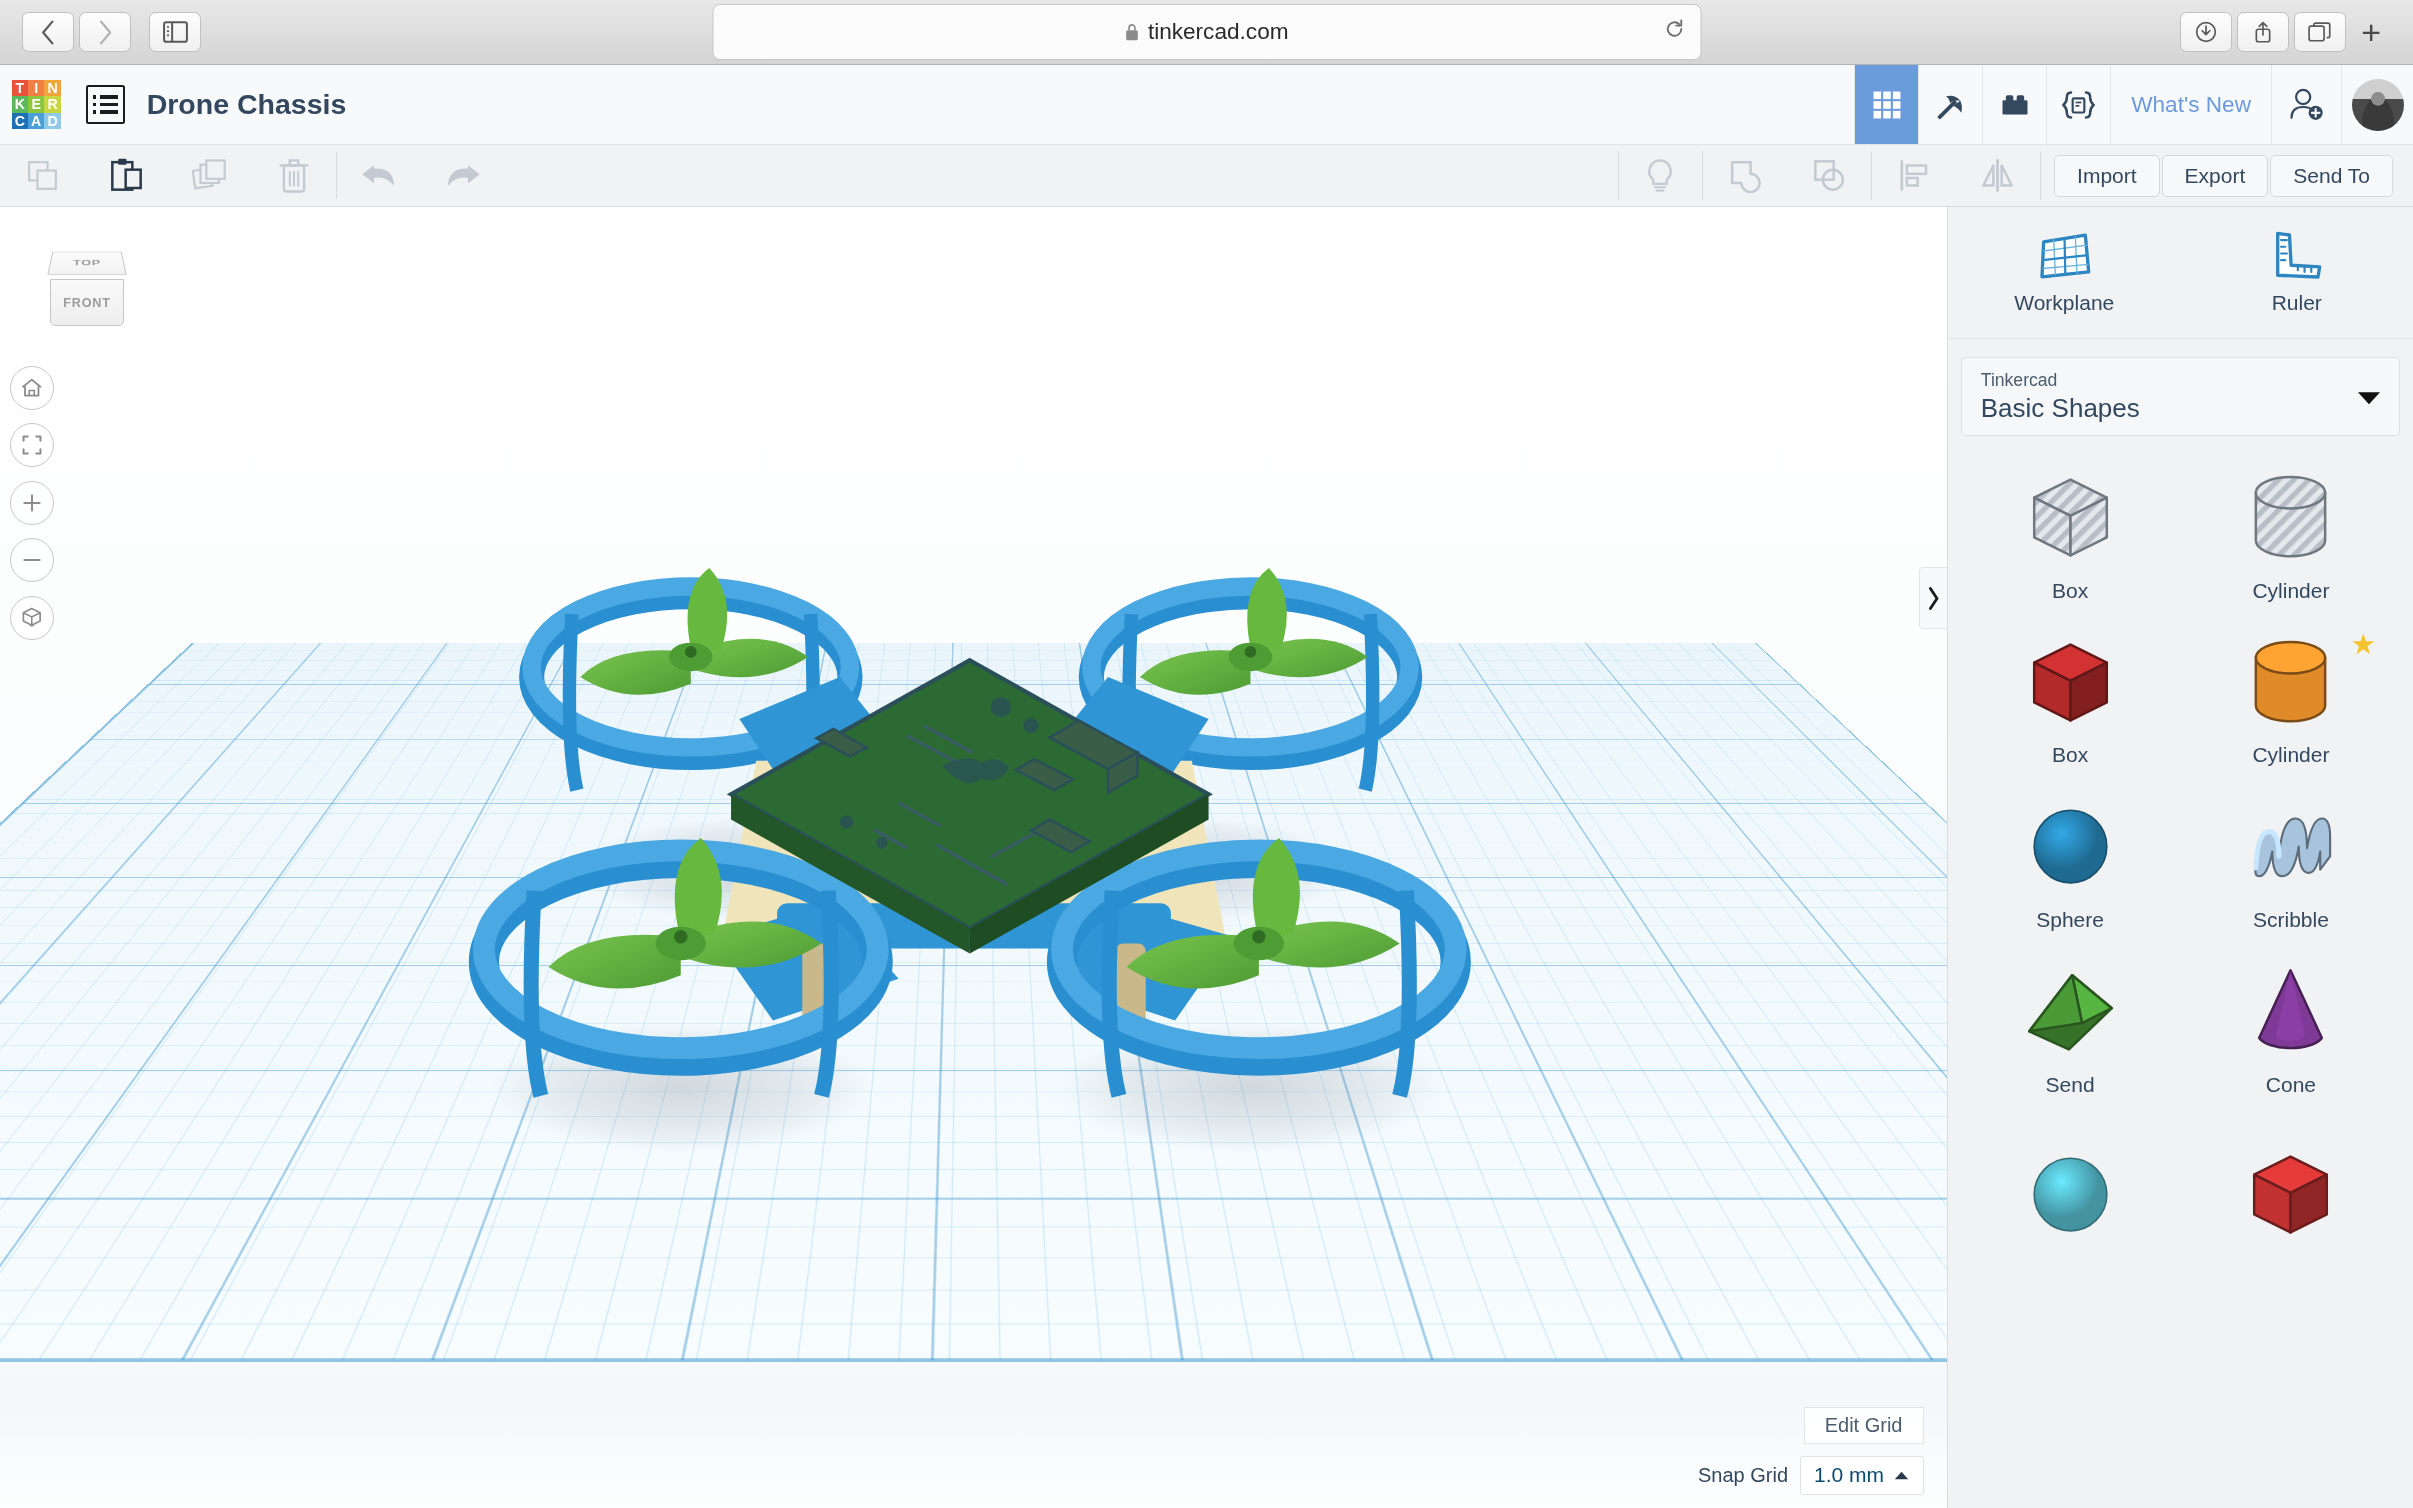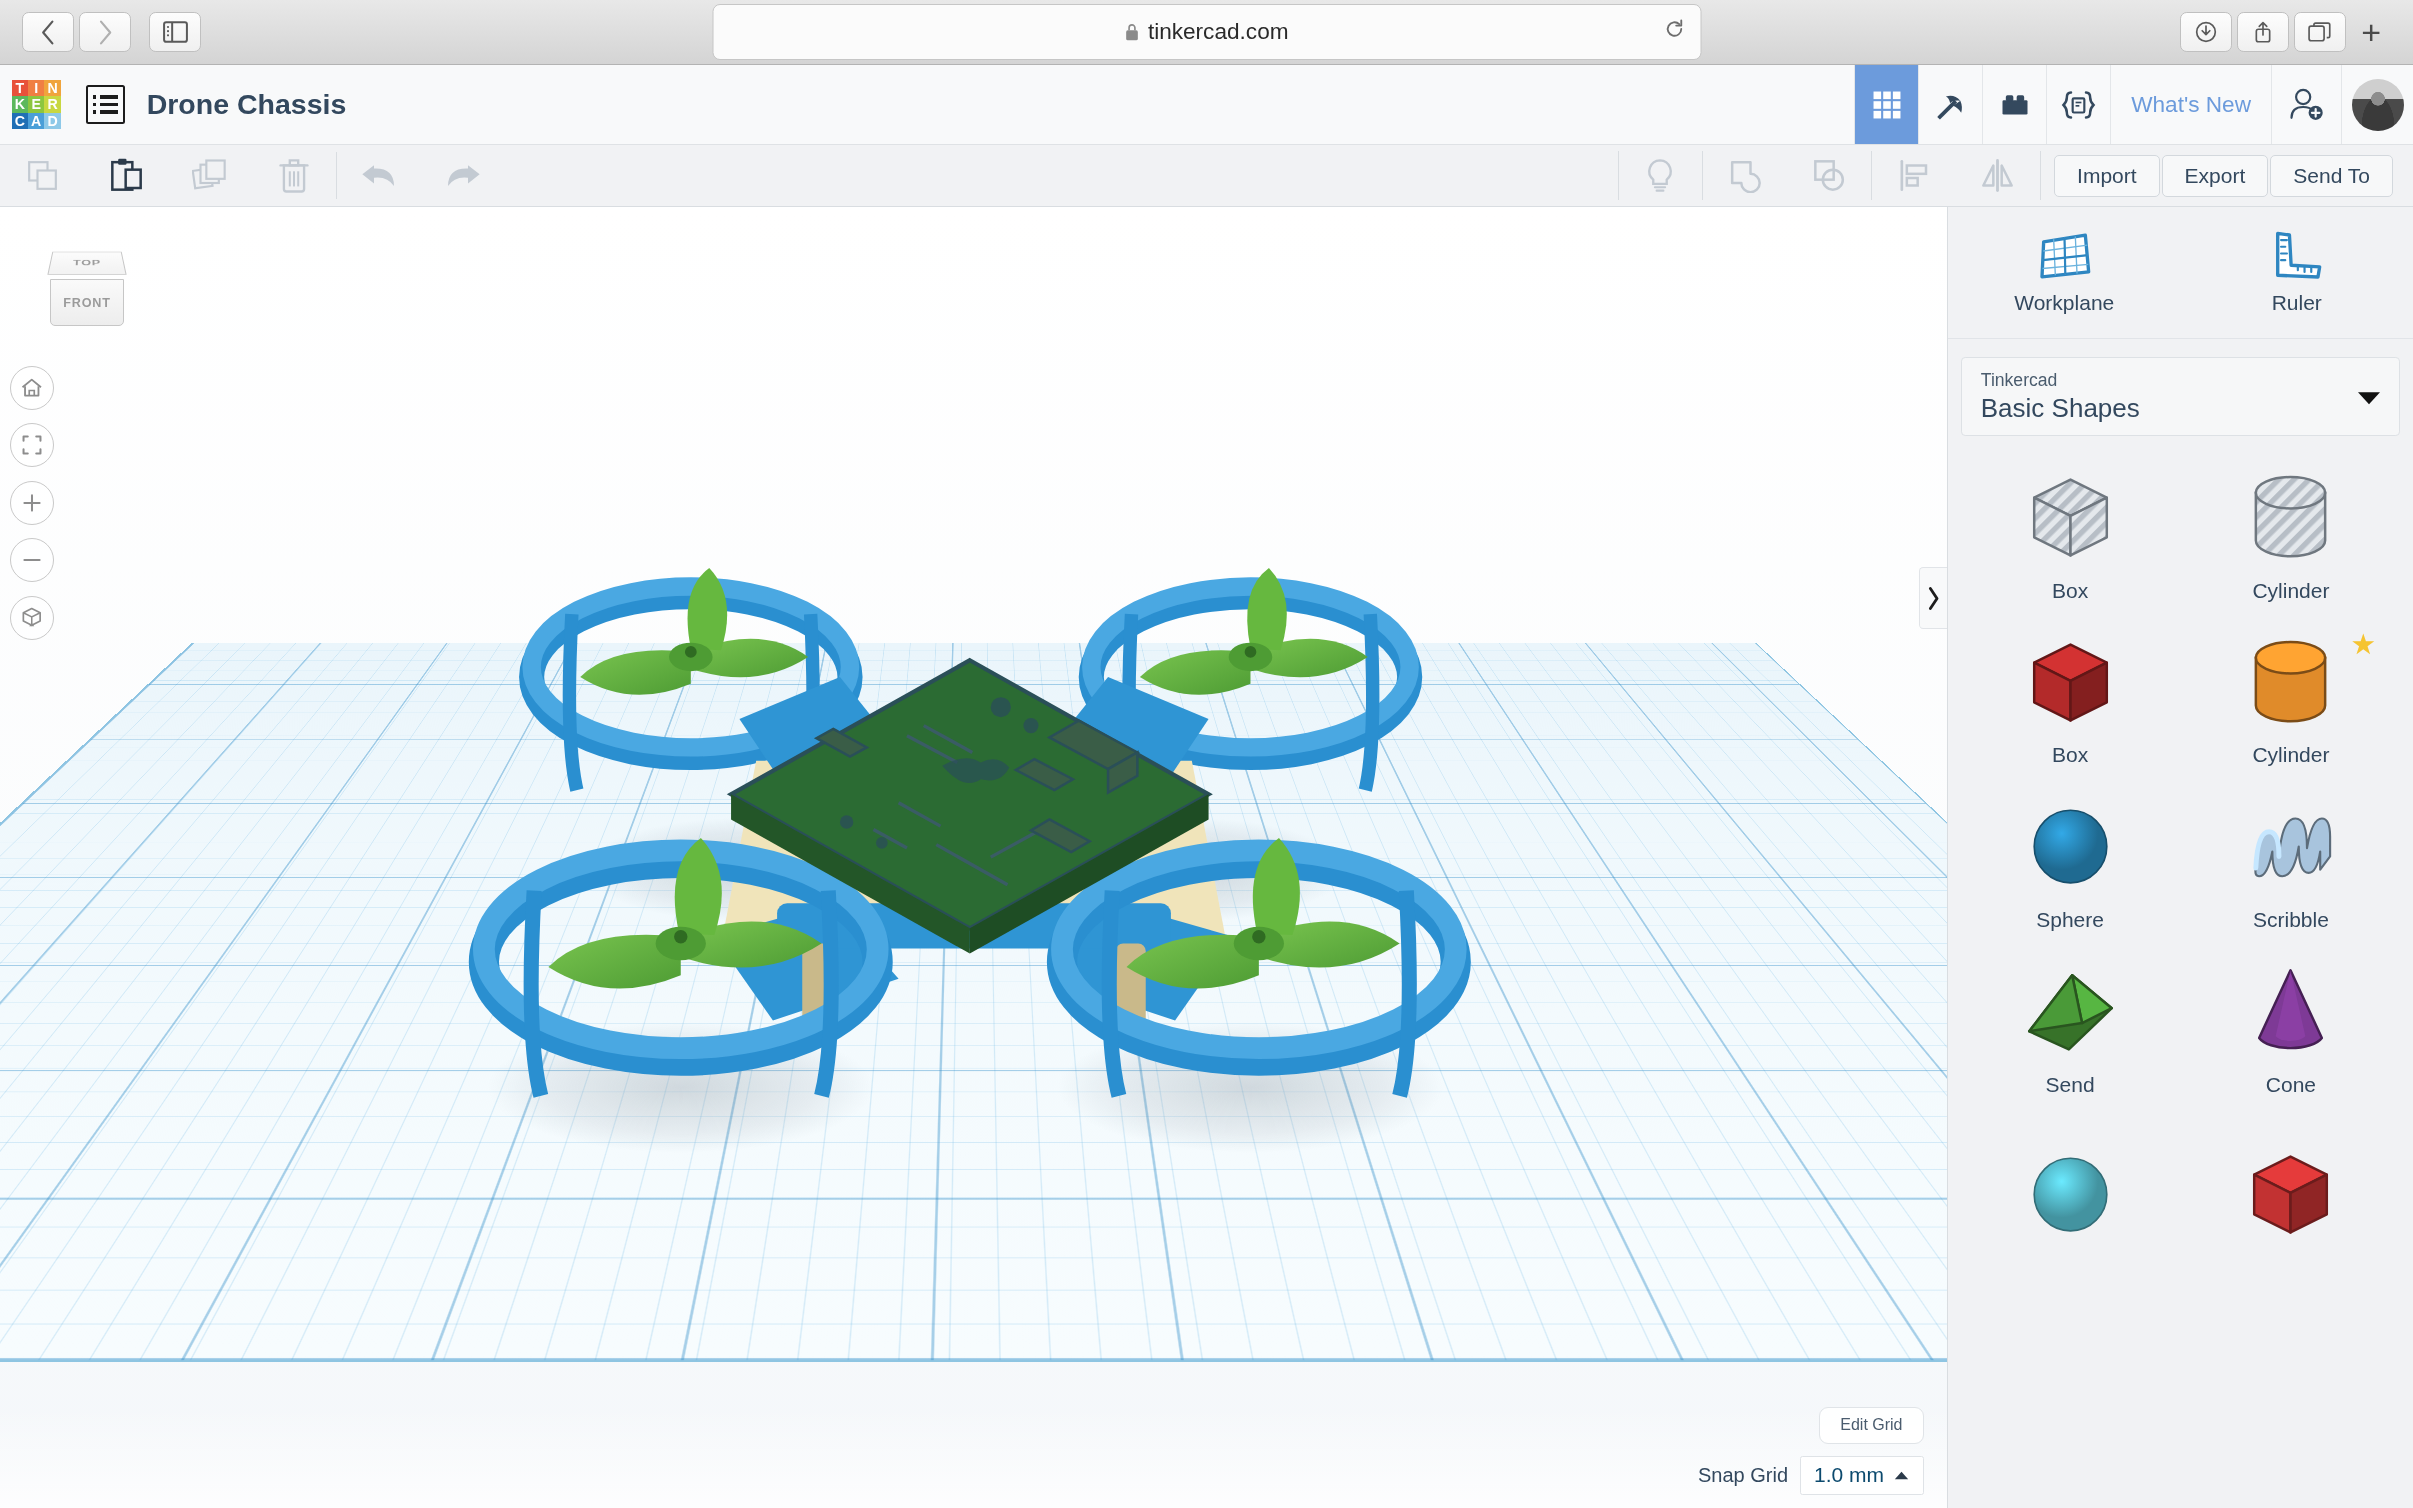--- a/index.html
+++ b/index.html
@@ -172,22 +172,22 @@
     position:absolute; left:0; right:0; bottom:0; height: 101px;
     background: linear-gradient(to bottom, transparent, rgba(255,255,255,.85));
     pointer-events:none;
   }
   .grid-btns {
     position:absolute; right: 23.5px; bottom: 13.4px;
     display:flex; flex-direction:column; align-items:flex-end; gap: 11.7px;
   }
   .edit-grid-btn {
     height: 37px; padding: 8px 20px; background: rgba(255,255,255,.9);
-    border: 0.8px solid #e0e4e8; border-radius: 9px;
-    display:flex; align-items:center; font-size: 16px; color:#4a5c6e;
+    border: 0.8px solid #e0e4e8; border-radius: 0;
+    display:flex; align-items:center; font-size: 20px; color:#4a5c6e;
   }
   .snap-row { display:flex; align-items:center; gap: 11.7px; }
   .snap-label { font-size: 20px; color:#33485e; }
   .snap-select {
     height: 39px; padding: 0 13.4px; background:#fff;
     border:0.8px solid #dfe3e7; border-radius: 2.5px;
     display:flex; align-items:center; gap: 10px;
     font-size: 21px; color:#0c4a6e;
   }
   .panel-collapse {

